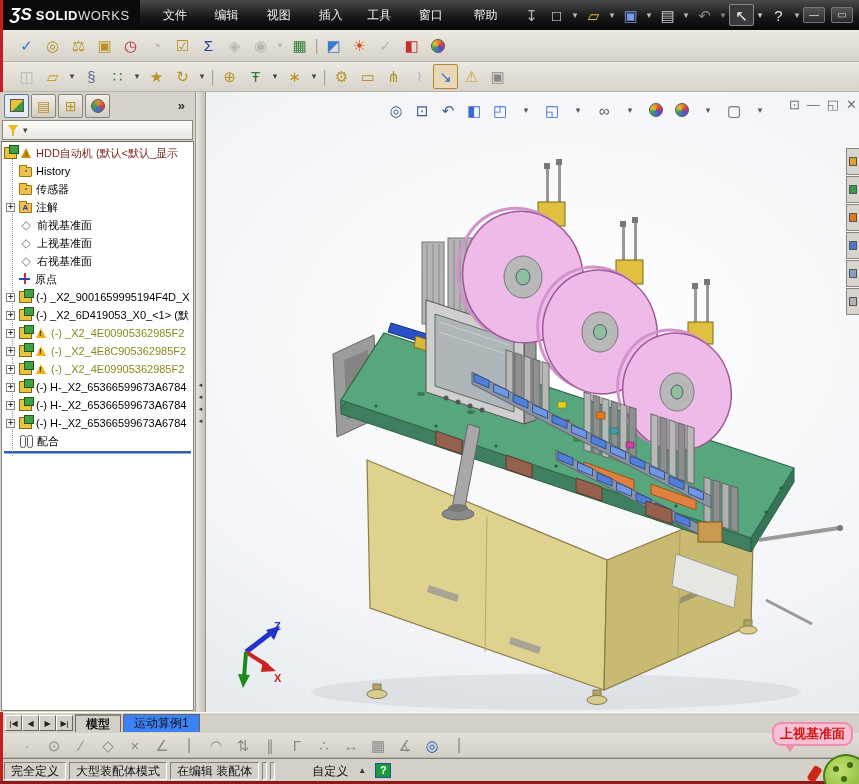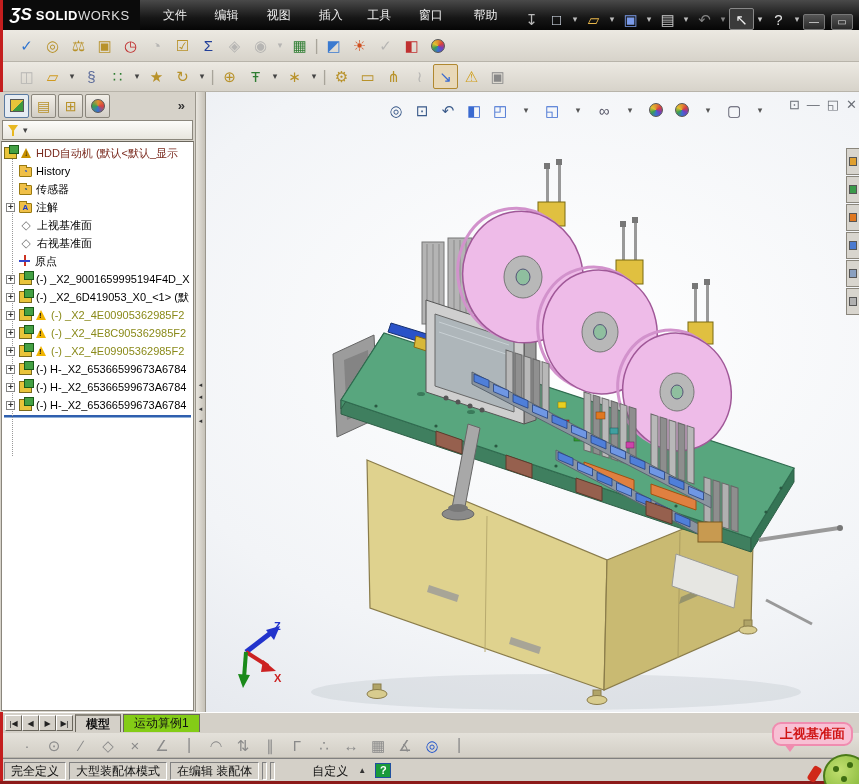--- a/index.html
+++ b/index.html
@@ -6,21 +6,21 @@
   html,body{width:859px;height:784px;overflow:hidden;font-family:"Liberation Sans",sans-serif;background:#d4d0c8}
   #app{position:relative;width:859px;height:784px}
 
   
   .edge{position:absolute;background:#c41e1e;z-index:50}
   #edge-left-top{left:0;top:0;width:3px;height:92px}
   #edge-left-bottom{left:0;top:712px;width:3px;height:72px}
   #edge-bottom{left:0;top:781px;width:859px;height:3px;background:#8c1a1a}
 
   
-  #titlebar{position:absolute;left:0;top:0;width:859px;height:30px;display:flex;align-items:flex-end;background:linear-gradient(#4a4a4a,#161616 60%,#060606)}
+  #titlebar{position:absolute;left:0;top:0;width:859px;height:30px;display:flex;align-items:center;background:linear-gradient(#4a4a4a,#161616 60%,#060606)}
   #logo{width:140px;height:30px;background:#0b0b0b;color:#fff;display:flex;align-items:center;padding-left:10px;gap:4px;flex:none}
   #logo .lg{font-size:17px;font-style:italic;font-weight:bold}
   #logo .ls{font-size:13px;font-weight:bold;letter-spacing:.5px}
   #logo .lw{font-size:13px;font-weight:normal;letter-spacing:.5px;color:#ddd}
   #menus{display:flex;align-items:center;margin-left:12px}
   .menu-item{color:#eee;font-size:12px;padding:0 11px;height:30px;line-height:30px}
   #quickbar{display:flex;align-items:center;margin-left:4px}
   #quickbar .tbi{height:22px}
   #wincontrols{margin-left:auto;display:flex;align-items:center;gap:6px;padding-right:6px}
   .winbtn{width:22px;height:16px;border:1px solid #777;background:linear-gradient(#555,#2a2a2a);color:#ddd;font-size:10px;line-height:14px;text-align:center;border-radius:2px}
@@ -107,21 +107,21 @@
   #doccontrols .dc{font-size:13px;line-height:1}
   #taskpane{position:absolute;right:0;top:56px;width:13px;display:flex;flex-direction:column;gap:1px}
   .tp-cell{width:13px;height:27px;border:1px solid #8a867c;border-right:none;background:#d8d5ce;display:flex;align-items:center;justify-content:center}
   .tp-cell .sq{width:8px;height:9px;border:1px solid #555}
   #triad{position:absolute;left:24px;top:528px}
   #machine{position:absolute;left:0;top:0}
 
   
   #tabsbar{position:absolute;left:0;top:712px;width:859px;height:21px;background:#d4d0c8;border-top:1px solid #fff;display:flex;align-items:center;padding-left:5px}
   .navbtn{width:17px;height:16px;border:1px solid;border-color:#fff #6a665c #6a665c #fff;background:#d4d0c8;font-size:8px;text-align:center;line-height:15px;color:#222;flex:none}
-  .dtab{height:18px;padding:0 10px;font-size:12px;border:1px solid #6a665c;border-bottom:none;background:#84cc16;margin-left:2px;line-height:17px;color:#111}
+  .dtab{height:18px;padding:0 10px;font-size:12px;border:1px solid #6a665c;border-bottom:none;background:#3b82f6;margin-left:2px;line-height:17px;color:#111}
   .dtab.active{background:#d4d0c8;font-weight:bold;border-top:2px solid #8a867c}
 
   
   #sketchrow{top:733px;width:859px;height:25px;background:linear-gradient(#e4e1da,#d2cec5)}
   #sketchrow .tbi{width:26px;height:22px}
   #sketchrow .g{color:#8a8a8a}
 
   
   #statusbar{position:absolute;left:0;top:758px;width:859px;height:24px;background:#d4d0c8;border-top:1px solid #808080;display:flex;align-items:center;gap:3px;padding:0 4px;font-size:12px}
   .sfield{height:18px;border:1px solid;border-color:#808080 #fff #fff #808080;padding:0 6px;line-height:16px;white-space:nowrap;overflow:hidden;color:#111}
@@ -388,20 +388,25 @@
       <div class="trow">
         <span class="expander"></span>
         <span class="ti ti-folder anno">
               <i>A</i>
             </span>
         <span class="tlabel">注解</span>
       </div>
       <div class="trow">
         <span class="spacer"></span>
             <span class="ti ti-plane"></span>
+        <span class="tlabel">前视基准面</span>
+      </div>
+      <div class="trow">
+        <span class="spacer"></span>
+            <span class="ti ti-plane"></span>
         <span class="tlabel">上视基准面</span>
       </div>
       <div class="trow">
         <span class="spacer"></span>
             <span class="ti ti-plane"></span>
         <span class="tlabel">右视基准面</span>
       </div>
       <div class="trow">
         <span class="spacer"></span>
             <span class="ti ti-origin"></span>
@@ -448,20 +453,25 @@
       </div>
       <div class="trow">
         <span class="expander"></span>
         <span class="ti ti-asm"></span>
         <span class="tlabel">(-) H-_X2_65366599673A6784</span>
       </div>
       <div class="trow">
         <span class="expander"></span>
         <span class="ti ti-asm"></span>
         <span class="tlabel">(-) H-_X2_65366599673A6784</span>
+      </div>
+      <div class="trow">
+        <span class="spacer"></span>
+            <span class="ti ti-clip"></span>
+        <span class="tlabel">配合</span>
       </div>
       <div id="rollback"></div>
     </div>
   </div>
 
   <div id="splitter">
     <span>◂</span>
     <span>◂</span>
     <span>◂</span>
     <span>◂</span>

